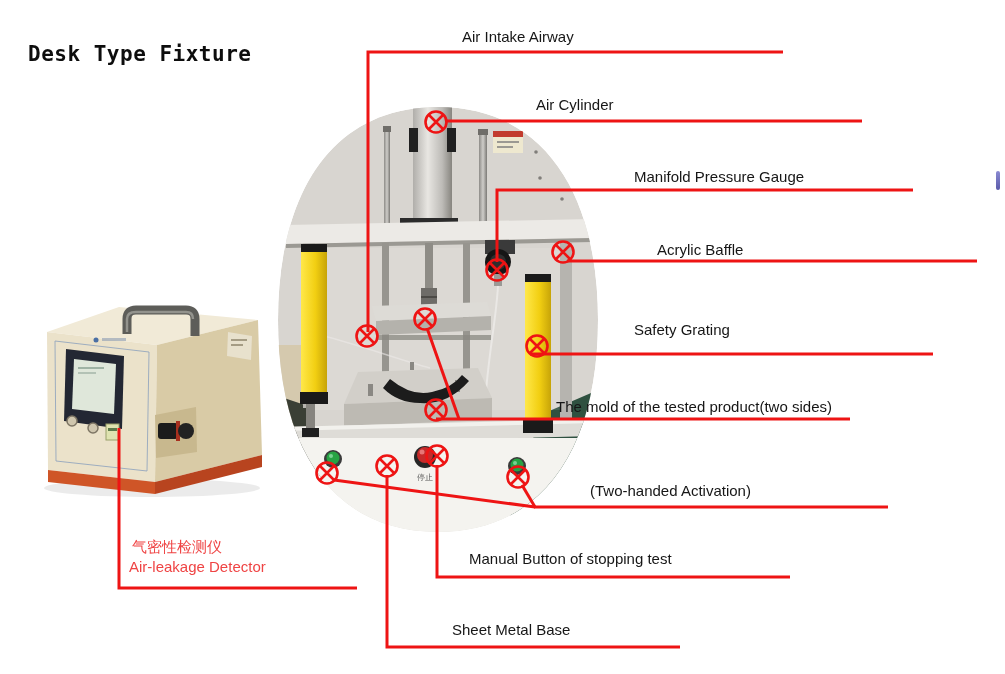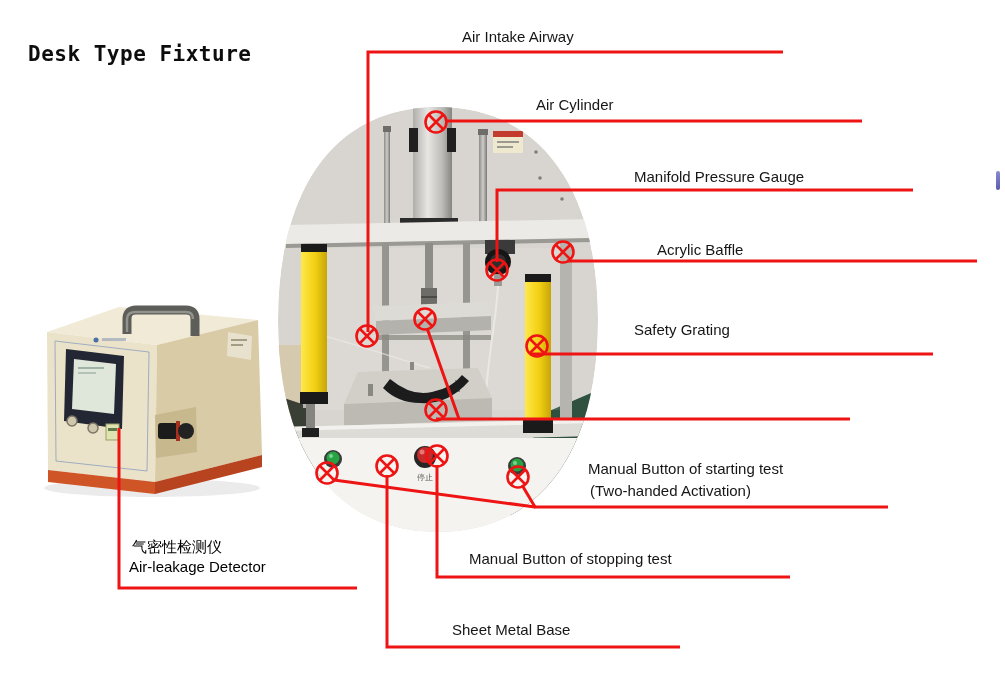--- a/index.html
+++ b/index.html
@@ -2,21 +2,21 @@
 <html><head>
 <meta charset="utf-8">
 <style>
   html,body{margin:0;padding:0;background:#ffffff;}
   #canvas{position:relative;width:1005px;height:674px;background:#ffffff;overflow:hidden;
           font-family:"Liberation Sans",sans-serif;}
   #scene{position:absolute;left:0;top:0;}
   .callout{position:absolute;font-size:15px;color:#161616;white-space:nowrap;line-height:17px;}
   .title{position:absolute;left:28px;top:42px;font-family:"DejaVu Sans Mono",monospace;
          font-weight:bold;font-size:21px;letter-spacing:0.5px;color:#0d0d0d;white-space:nowrap;}
-  .cn-label{position:absolute;font-size:15px;color:#000000;white-space:nowrap;}
+  .cn-label{position:absolute;font-size:15px;color:#ef4444;white-space:nowrap;}
   .xm circle,.xm path{stroke:#ee1414;stroke-width:2.6;fill:none;}
   .leader{stroke:#ee1414;stroke-width:3;fill:none;}
   #cursor-artifact{position:absolute;left:996px;top:171px;width:4px;height:19px;
          background:linear-gradient(180deg,#8a8ad2,#5b5baa);border-radius:2px;}
 </style>
 </head>
 <body>
 <div id="canvas">
 
 <svg id="scene" width="1005" height="674" viewBox="0 0 1005 674">
@@ -233,21 +233,21 @@
   </g>
 </svg>
 
 <div class="title">Desk Type Fixture</div>
 
 <div class="callout" style="left:462px;top:28px;">Air Intake Airway</div>
 <div class="callout" style="left:536px;top:96px;">Air Cylinder</div>
 <div class="callout" style="left:634px;top:168px;">Manifold Pressure Gauge</div>
 <div class="callout" style="left:657px;top:241px;">Acrylic Baffle</div>
 <div class="callout" style="left:634px;top:321px;">Safety Grating</div>
-<div class="callout" style="left:588px;top:460px;">Manual Button of starting test</div>
+<div class="callout" style="left:556px;top:398px;">The mold of the tested product(two sides)</div>
 <div class="callout" style="left:590px;top:482px;text-align:right;">(Two-handed Activation)</div>
 <div class="callout" style="left:469px;top:550px;">Manual Button of stopping test</div>
 <div class="callout" style="left:452px;top:621px;">Sheet Metal Base</div>
 
 <div class="cn-label" style="left:132px;top:538px;">气密性检测仪</div>
 <div class="cn-label" style="left:129px;top:558px;">Air-leakage Detector</div>
 
 <div id="cursor-artifact"></div>
 
 </div>

